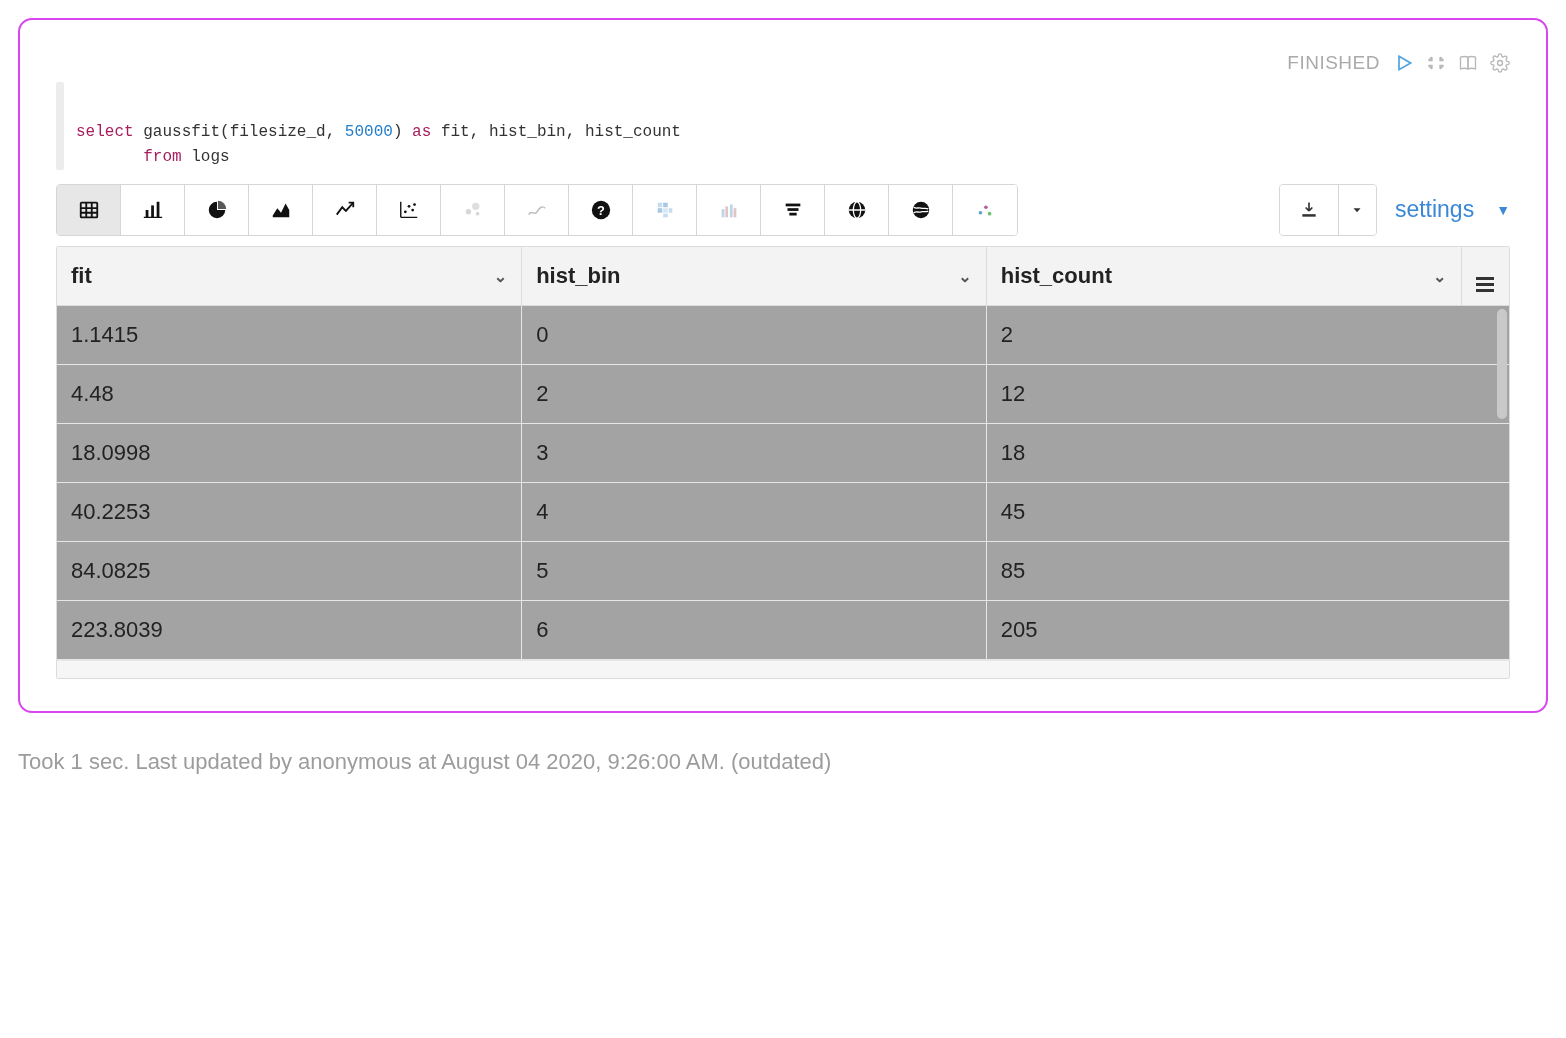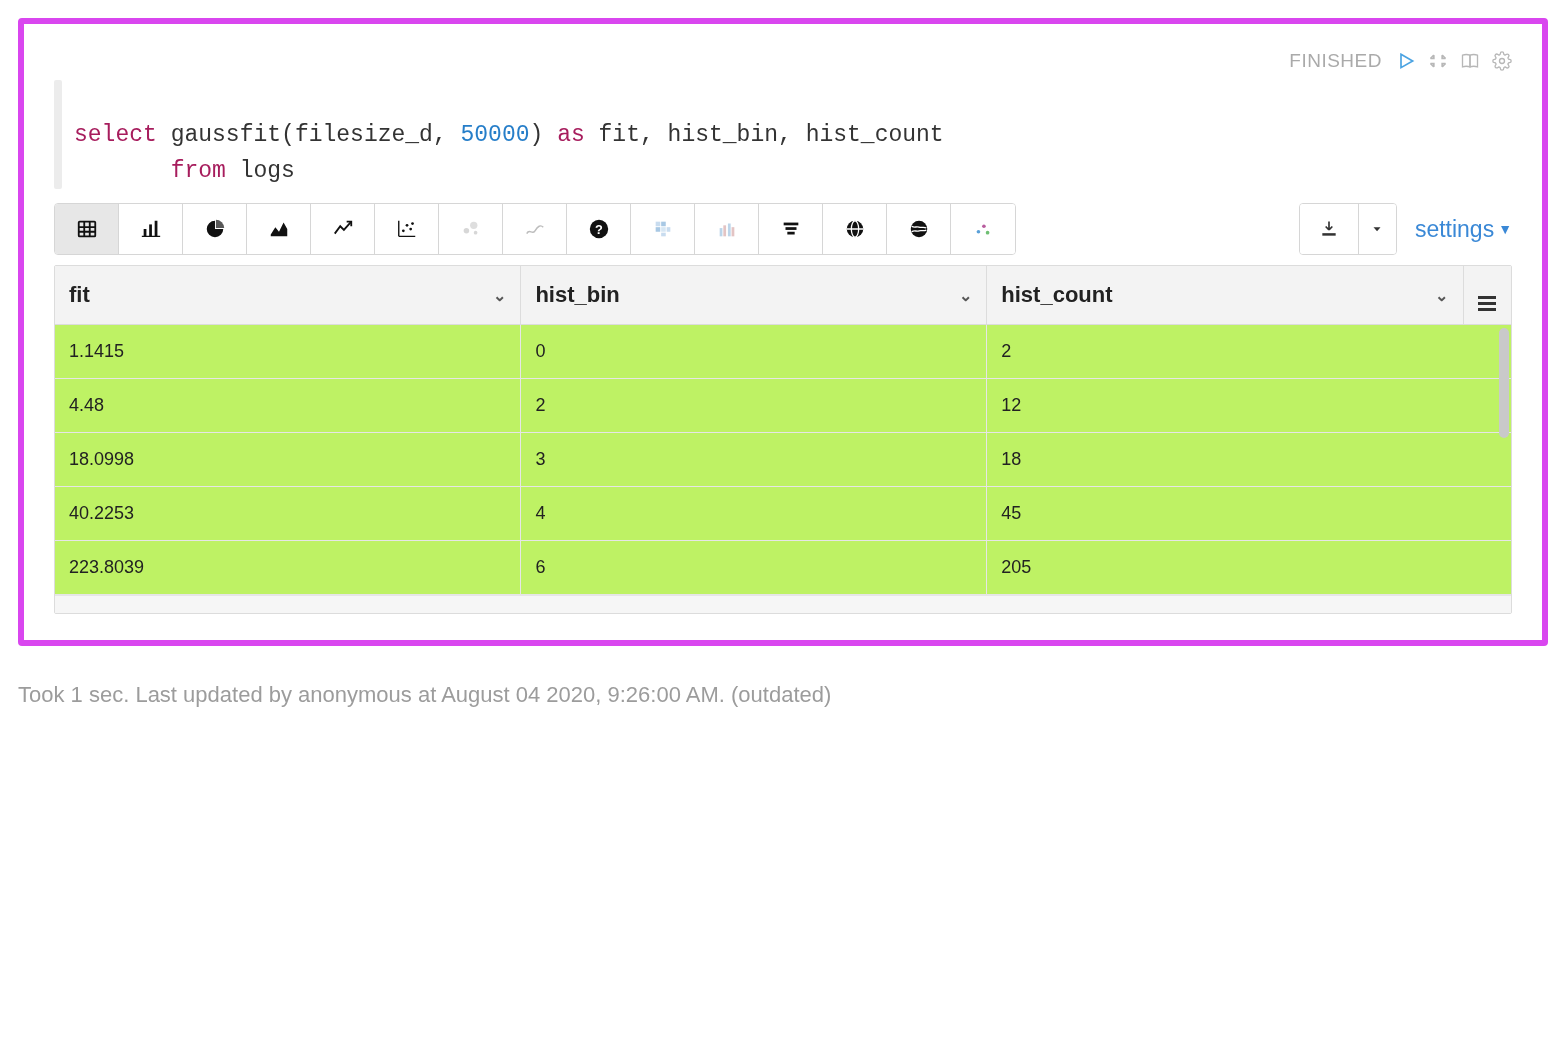--- a/index.html
+++ b/index.html
@@ -3,24 +3,24 @@
   <meta charset="utf-8">
   <style>
     * { box-sizing: border-box; margin: 0; padding: 0; }
     body {
       font-family: -apple-system, BlinkMacSystemFont, "Segoe UI", Helvetica, Arial, sans-serif;
       background: #fff;
       padding: 18px;
       color: #333;
     }
     .paragraph {
-      border: 6px solid #d946ef;
-      border-radius: 4px;
+      border: 2px solid #d946ef;
+      border-radius: 14px;
       background: #fff;
-      padding: 12px;
+      padding: 18px;
       overflow: hidden;
     }
     .header-row {
       display: flex;
       justify-content: flex-end;
       align-items: center;
       padding: 14px 18px 0 18px;
       gap: 14px;
     }
     .status-text {
@@ -42,21 +42,21 @@
     }
     .gutter {
       width: 8px;
       background: #ececec;
       border-radius: 2px;
       margin-right: 12px;
       flex-shrink: 0;
     }
     .code {
       font-family: "SFMono-Regular", Menlo, Consolas, "Liberation Mono", monospace;
-      font-size: 23px;
+      font-size: 16px;
       line-height: 1.55;
       white-space: pre;
       color: #333;
       padding-top: 38px;
     }
     .kw { color: #a71d5d; }
     .num { color: #267ec9; }
     .ident { color: #333; }
     .toolbar-row {
       display: flex;
@@ -96,21 +96,21 @@
     }
     .dl-caret {
       width: 38px; height: 50px;
       border-left: 1px solid #d6d6d6;
       display: inline-flex; align-items: center; justify-content: center;
       background: #fff; cursor: pointer; color: #333;
     }
     .settings-link {
       color: #3a88d6;
       font-size: 23px;
-      display: inline-flex; align-items: center; gap: 4px;
+      display: inline-flex; align-items: center; gap: 22px;
       cursor: pointer;
     }
     .settings-link .caret { font-size: 14px; }
     .table-wrap {
       margin: 0 18px 14px 18px;
       border: 1px solid #dcdcdc;
       border-radius: 2px;
       overflow: hidden;
       position: relative;
     }
@@ -137,26 +137,26 @@
     }
     .menu-th {
       width: 48px; text-align: center !important; padding: 0 !important;
     }
     .menu-th .bars {
       display: inline-flex; flex-direction: column; gap: 3px;
       align-items: center; justify-content: center; width: 100%; height: 100%;
     }
     .menu-th .bars span { width: 18px; height: 3px; background: #333; display: block; }
     table.data tbody td {
-      font-size: 18px;
+      font-size: 22px;
       color: #222;
       padding: 16px 14px;
       border-right: 1px solid #e6e6e6;
       border-bottom: 1px solid #e6e6e6;
-      background: #bef264;
+      background: #a3a3a3;
     }
     table.data tbody td:last-child { border-right: none; }
     .vscroll {
       position: absolute;
       right: 2px;
       top: 62px;
       width: 10px;
       height: 110px;
       background: #c9c9c9;
       border-radius: 5px;
@@ -386,20 +386,25 @@
             <td>18.0998</td>
             <td>3</td>
             <td colspan="2">18</td>
           </tr>
         <tr>
             <td>40.2253</td>
             <td>4</td>
             <td colspan="2">45</td>
           </tr>
         <tr>
+            <td>84.0825</td>
+            <td>5</td>
+            <td colspan="2">85</td>
+          </tr>
+        <tr>
             <td>223.8039</td>
             <td>6</td>
             <td colspan="2">205</td>
           </tr>
       </tbody>
     </table>
     <div class="vscroll"></div>
     <div class="hscroll"></div>
   </div>
 

